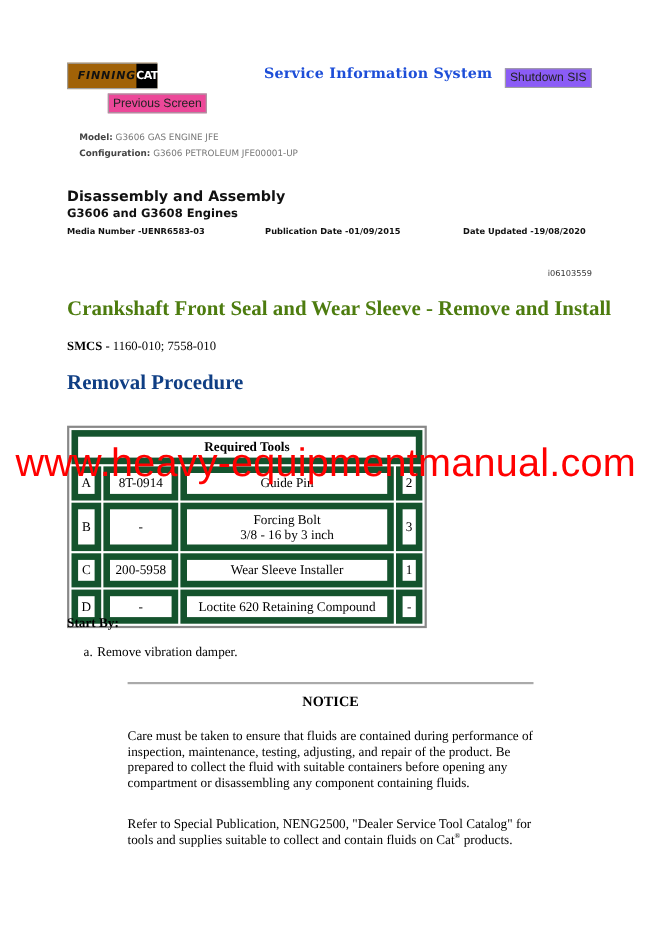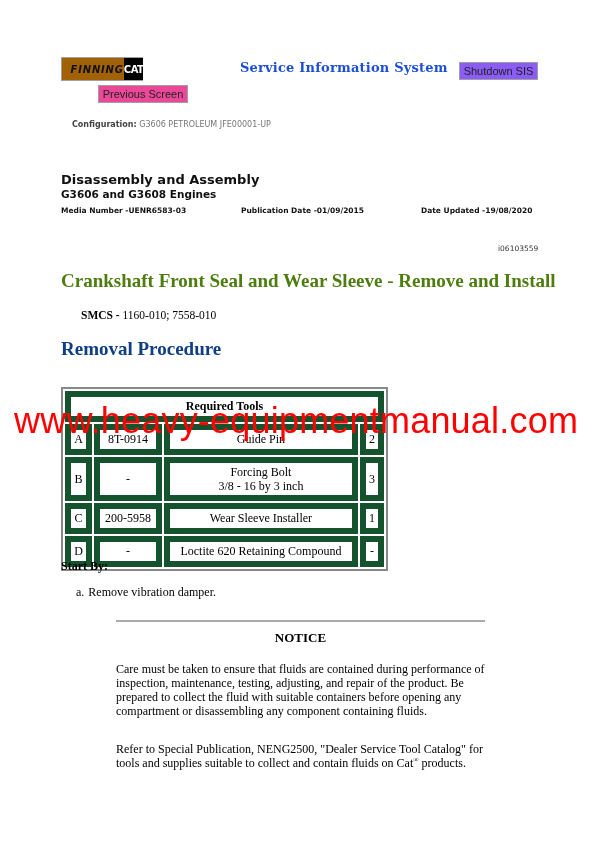--- a/index.html
+++ b/index.html
@@ -23,21 +23,21 @@
   .info .indent { padding-left: 10px; }
 
   
   .doc-title { position: absolute; left: 61px; top: 172px; font-family: "DejaVu Sans", sans-serif; font-weight: bold; font-size: 13px; color: #111; }
   .doc-sub { position: absolute; left: 61px; top: 188px; font-family: "DejaVu Sans", sans-serif; font-weight: bold; font-size: 10.5px; color: #111; }
   .doc-meta { position: absolute; top: 206px; font-family: "DejaVu Sans", sans-serif; font-weight: bold; font-size: 7.5px; color: #111; white-space: nowrap; }
   .ill-id { position: absolute; left: 498px; top: 244px; font-family: "DejaVu Sans", sans-serif; font-size: 7.5px; color: #333; }
 
   
   .h1 { position: absolute; left: 61px; top: 270px; font-family: "Liberation Serif", serif; font-weight: bold; font-size: 19px; color: #4d7c0f; white-space: nowrap; }
-  .smcs { position: absolute; left: 61px; top: 309px; font-size: 11.5px; color: #000; margin-left: 20px; }
+  .smcs { position: absolute; left: 61px; top: 309px; font-size: 11.5px; color: #000; }
   .smcs b { font-weight: bold; }
   .h2 { position: absolute; left: 61px; top: 338px; font-family: "Liberation Serif", serif; font-weight: bold; font-size: 19px; color: #0f3e84; }
 
   
   .tbl-caption { position: absolute; left: 205px; top: 372px; font-size: 16px; margin-top: 17px; }
   .tbl { position: absolute; left: 61px; top: 387px; width: 327px; border: 2px solid #888; border-collapse: separate; border-spacing: 2px; background: #fff; }
   .tbl td, .tbl th { border: 6px solid #14532d; text-align: center; font-size: 12px; font-weight: normal; padding: 2px 2px; vertical-align: middle; }
   .tbl th.title { font-weight: bold; height: 22px; }
   .tbl th.colh { font-weight: bold; height: 22px; }
   .tbl td { height: 22px; }
@@ -64,20 +64,24 @@
 
 <div class="logo-box">
   <span class="logo-finning">FINNING</span>
   <span class="logo-cat">CAT</span>
 </div>
 <div class="prev-btn">Previous Screen</div>
 <div class="sis-title">Service Information System</div>
 <div class="shutdown-btn">Shutdown SIS</div>
 
 <div class="info">
+  <div class="row indent">
+    <span class="lbl">Model:</span>
+    <span class="val">G3606 GAS ENGINE JFE</span>
+  </div>
   <div class="row indent">
     <span class="lbl">Configuration:</span>
     <span class="val">G3606 PETROLEUM JFE00001-UP</span>
   </div>
 </div>
 
 <div class="doc-title">Disassembly and Assembly</div>
 <div class="doc-sub">G3606 and G3608 Engines</div>
 <div class="doc-meta" style="left:61px">Media Number -UENR6583-03</div>
 <div class="doc-meta" style="left:241px">Publication Date -01/09/2015</div>

